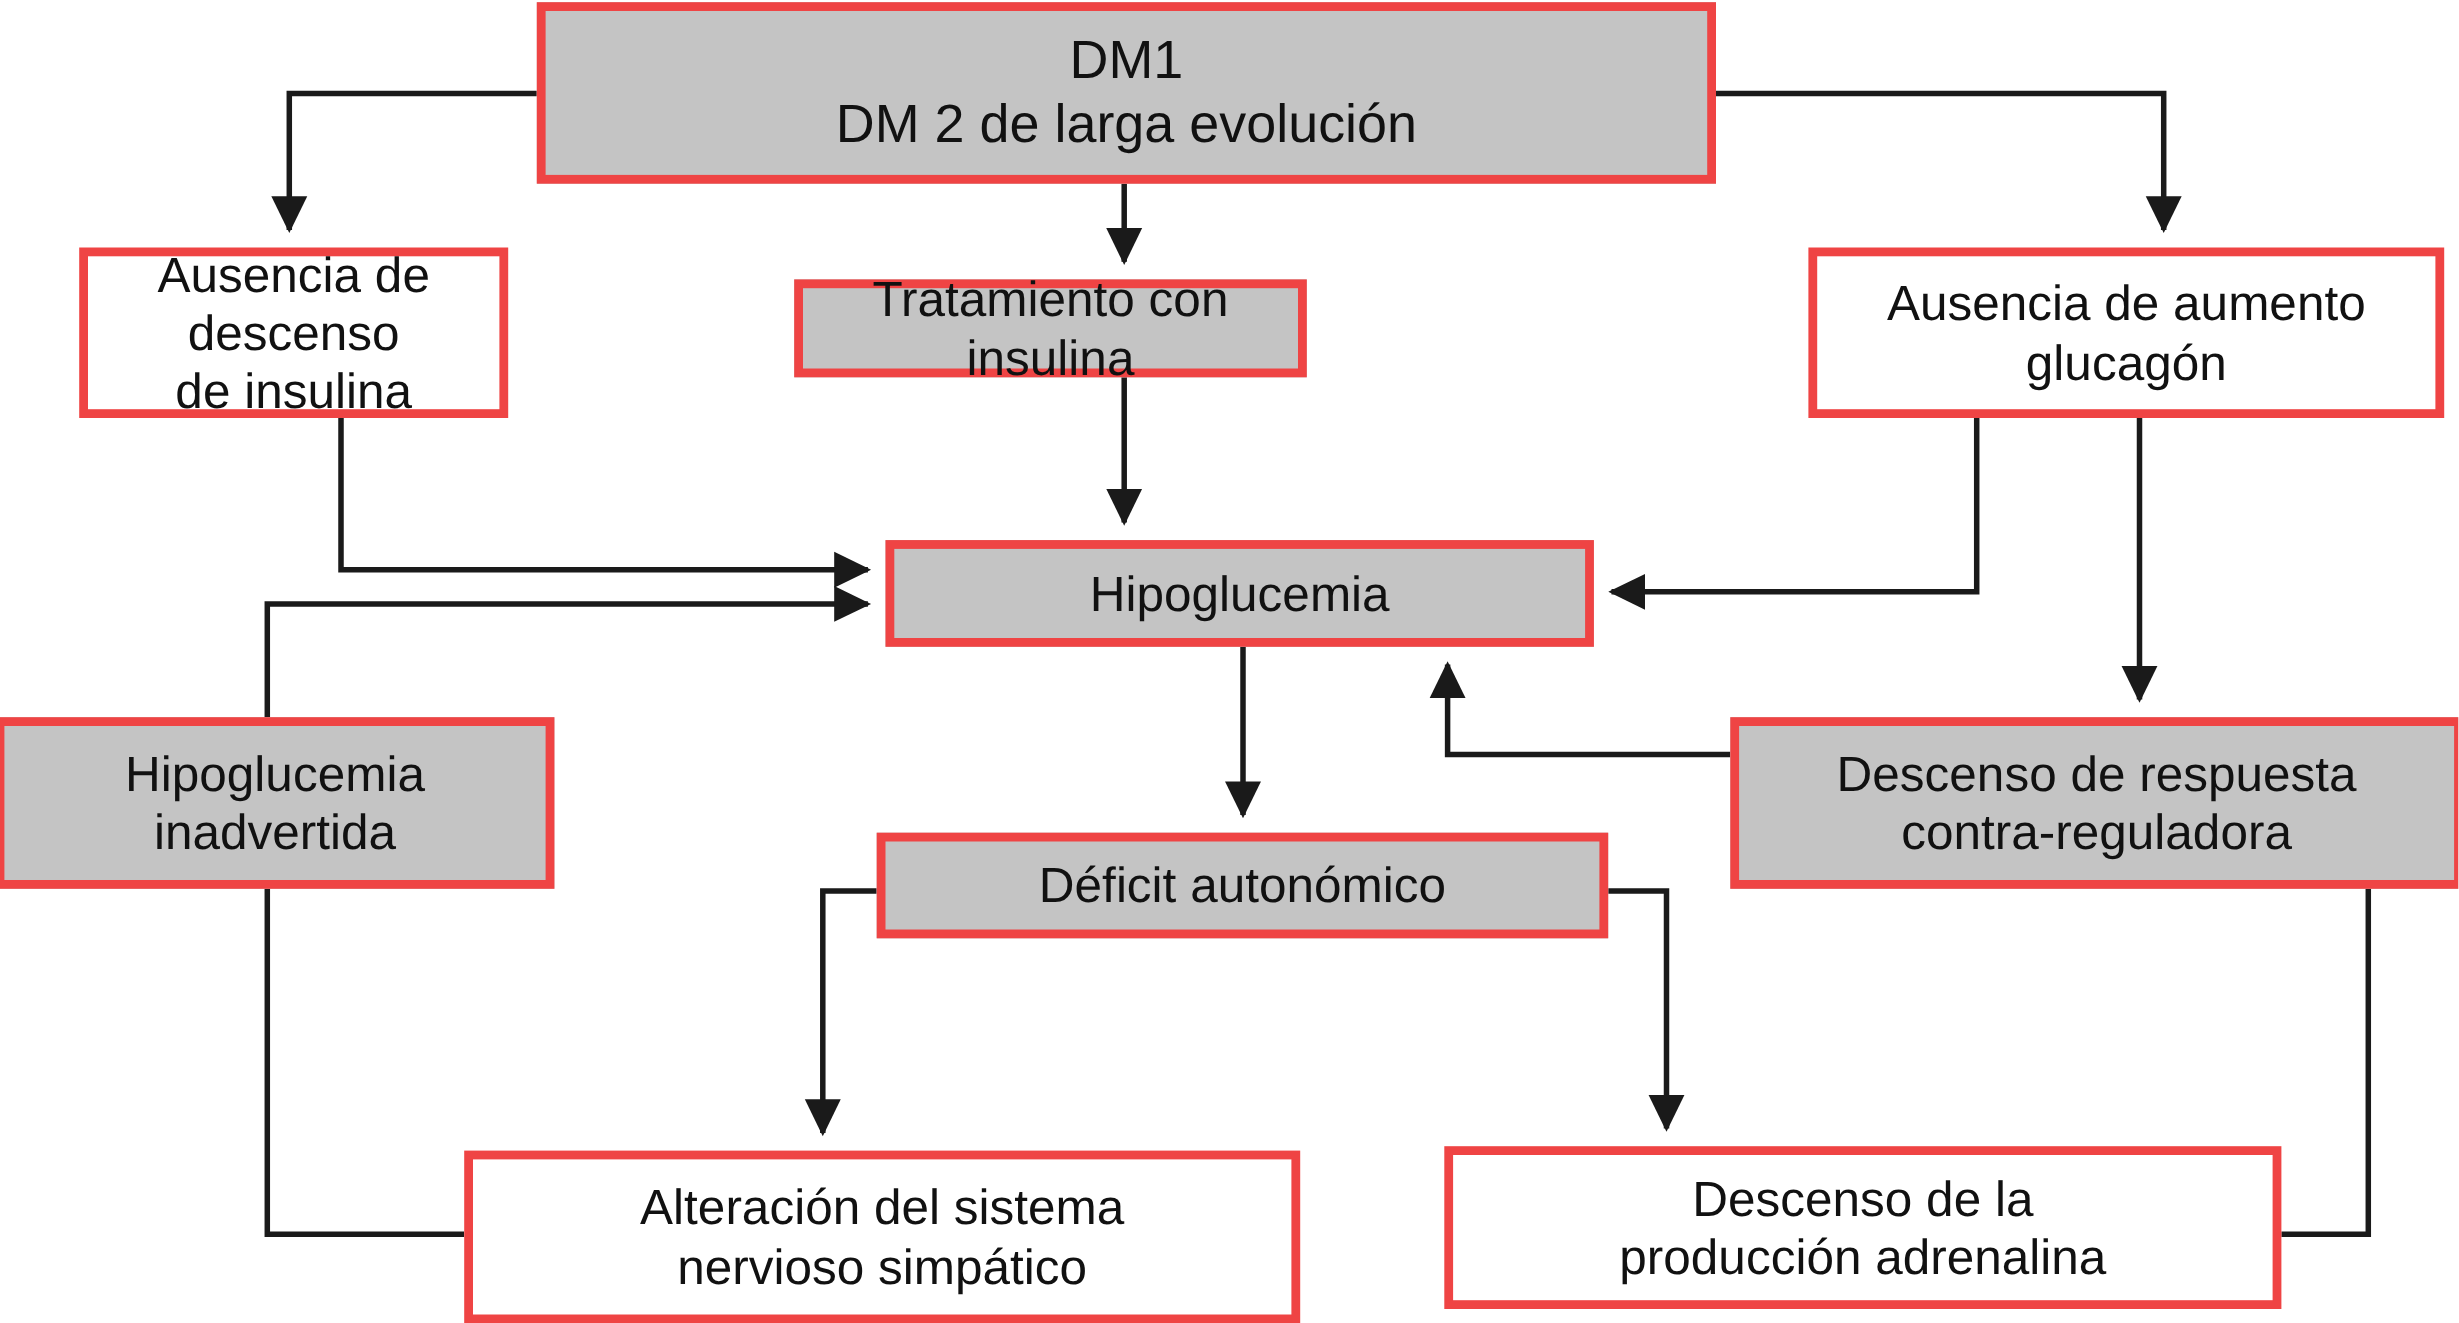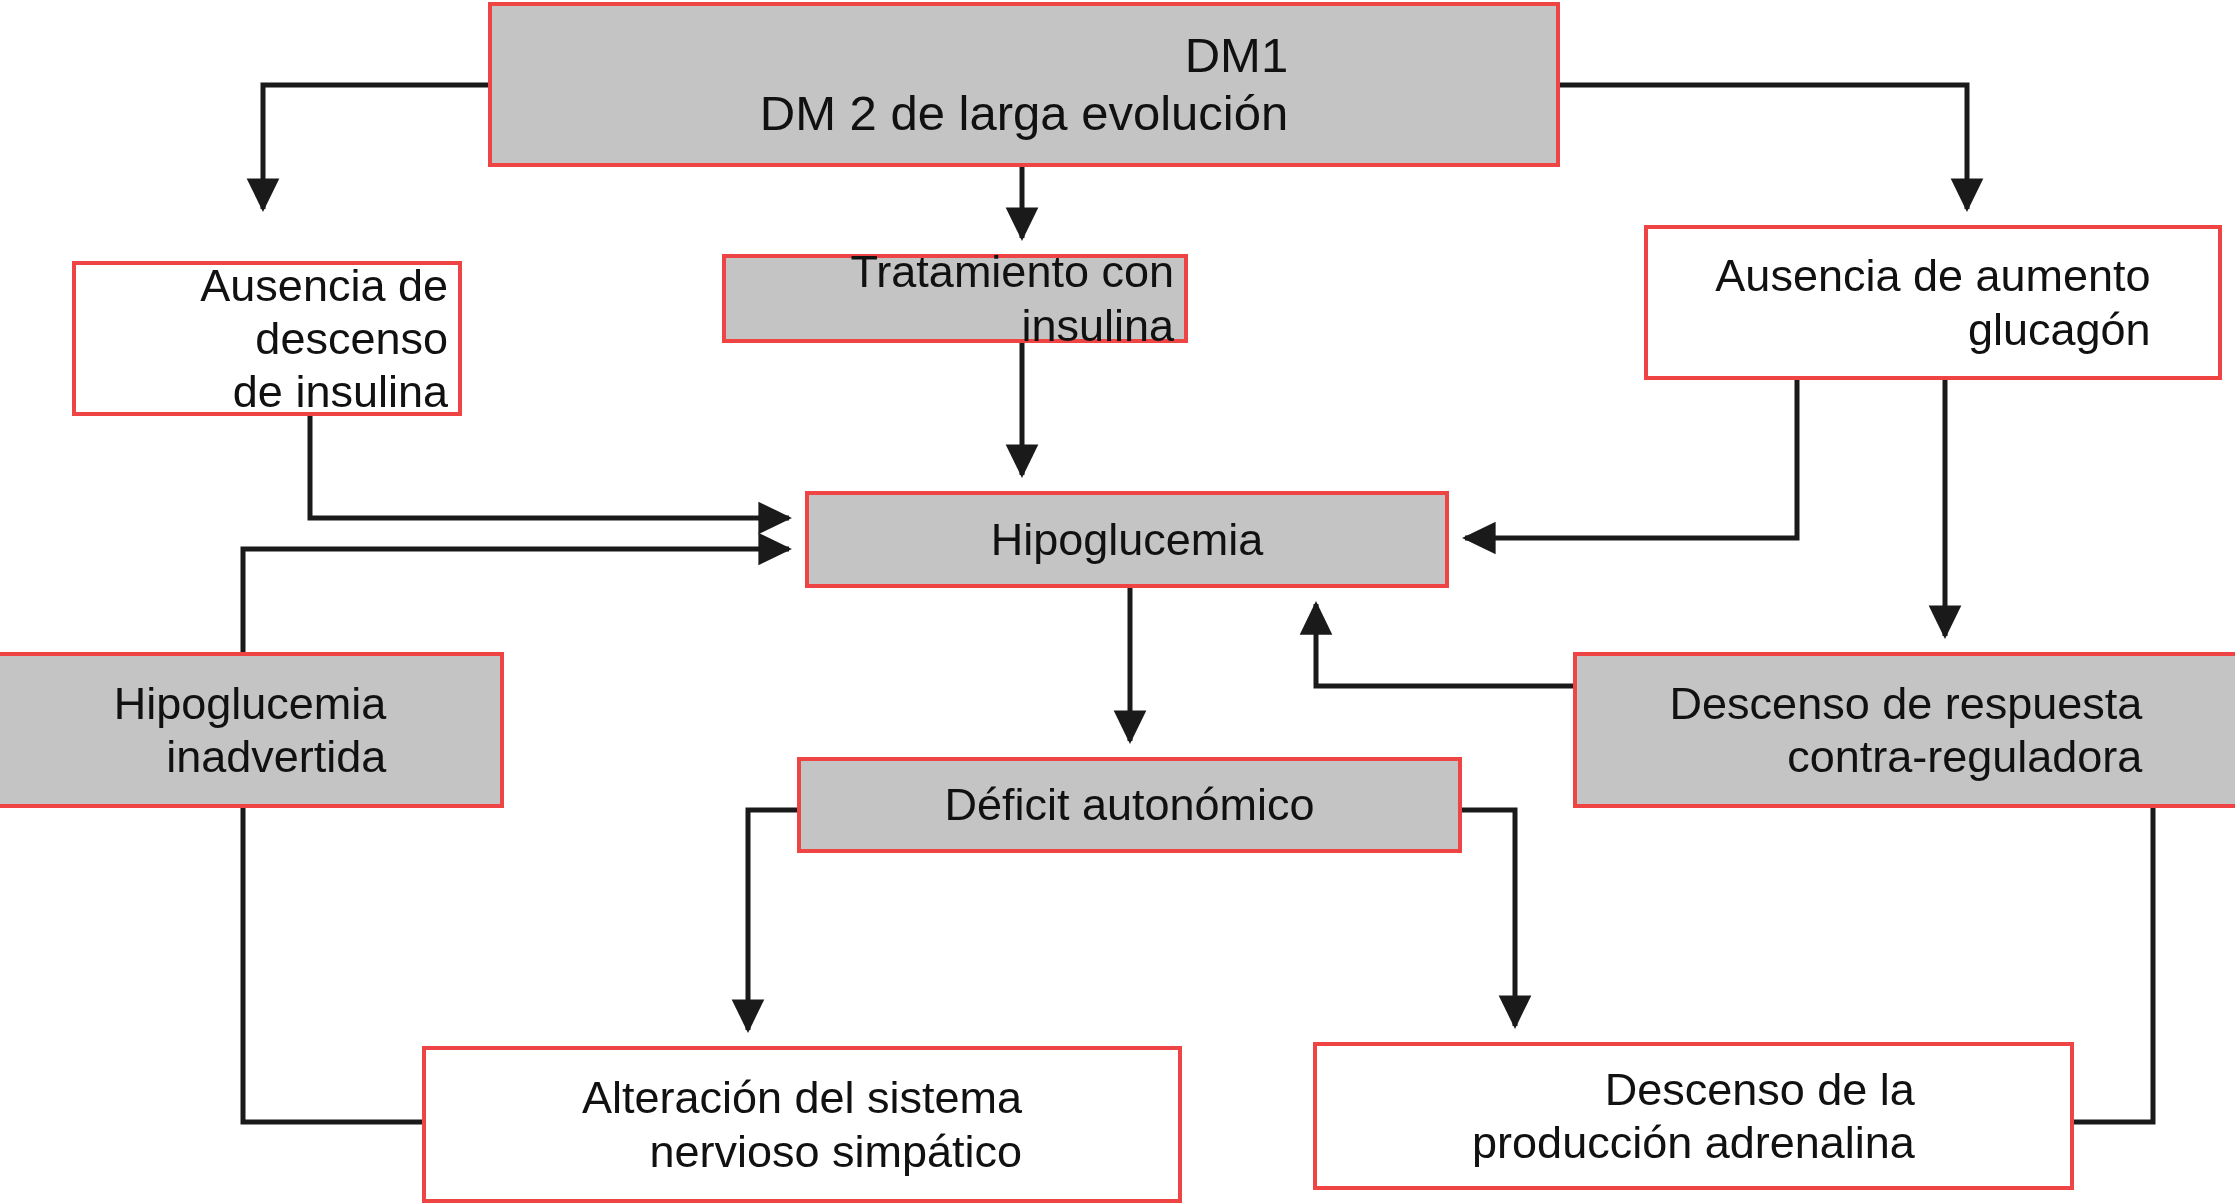--- a/index.html
+++ b/index.html
@@ -19,25 +19,25 @@
     position: absolute;
     left: 0;
     top: 0;
     width: 2235px;
     height: 1203px;
     pointer-events: none;
   }
   .node {
     position: absolute;
     box-sizing: border-box;
-    border: 4px solid #ef4444;
+    border: 8px solid #ef4444;
     display: flex;
     align-items: center;
     justify-content: center;
-    text-align: right;
+    text-align: center;
     color: #111111;
     line-height: 1.18;
     white-space: pre-line;
     z-index: 2;
   }
   .node.fill-gray { background: #c4c4c4; }
   .node.fill-white { background: #ffffff; }
   .node .label { display: block; padding: 0 10px; }
 </style>
 </head>
@@ -82,21 +82,21 @@
       <path d="M 1976 1122 L 2153 1122 L 2153 808"></path>
 
     </g>
   </svg>
 
   <div class="node fill-gray" style="left:488px; top:2px; width:1072px; height:165px; font-size:49px;">
     <span class="label">DM1
 DM 2 de larga evolución</span>
   </div>
 
-  <div class="node fill-white" style="left:72px; top:225px; width:390px; height:155px; font-size:45px;margin-top:36px;">
+  <div class="node fill-white" style="left:72px; top:225px; width:390px; height:155px; font-size:45px;">
     <span class="label">Ausencia de descenso
 de insulina</span>
   </div>
 
   <div class="node fill-gray" style="left:722px; top:254px; width:466px; height:89px; font-size:45px;">
     <span class="label">Tratamiento con insulina</span>
   </div>
 
   <div class="node fill-white" style="left:1644px; top:225px; width:578px; height:155px; font-size:45px;">
     <span class="label">Ausencia de aumento

